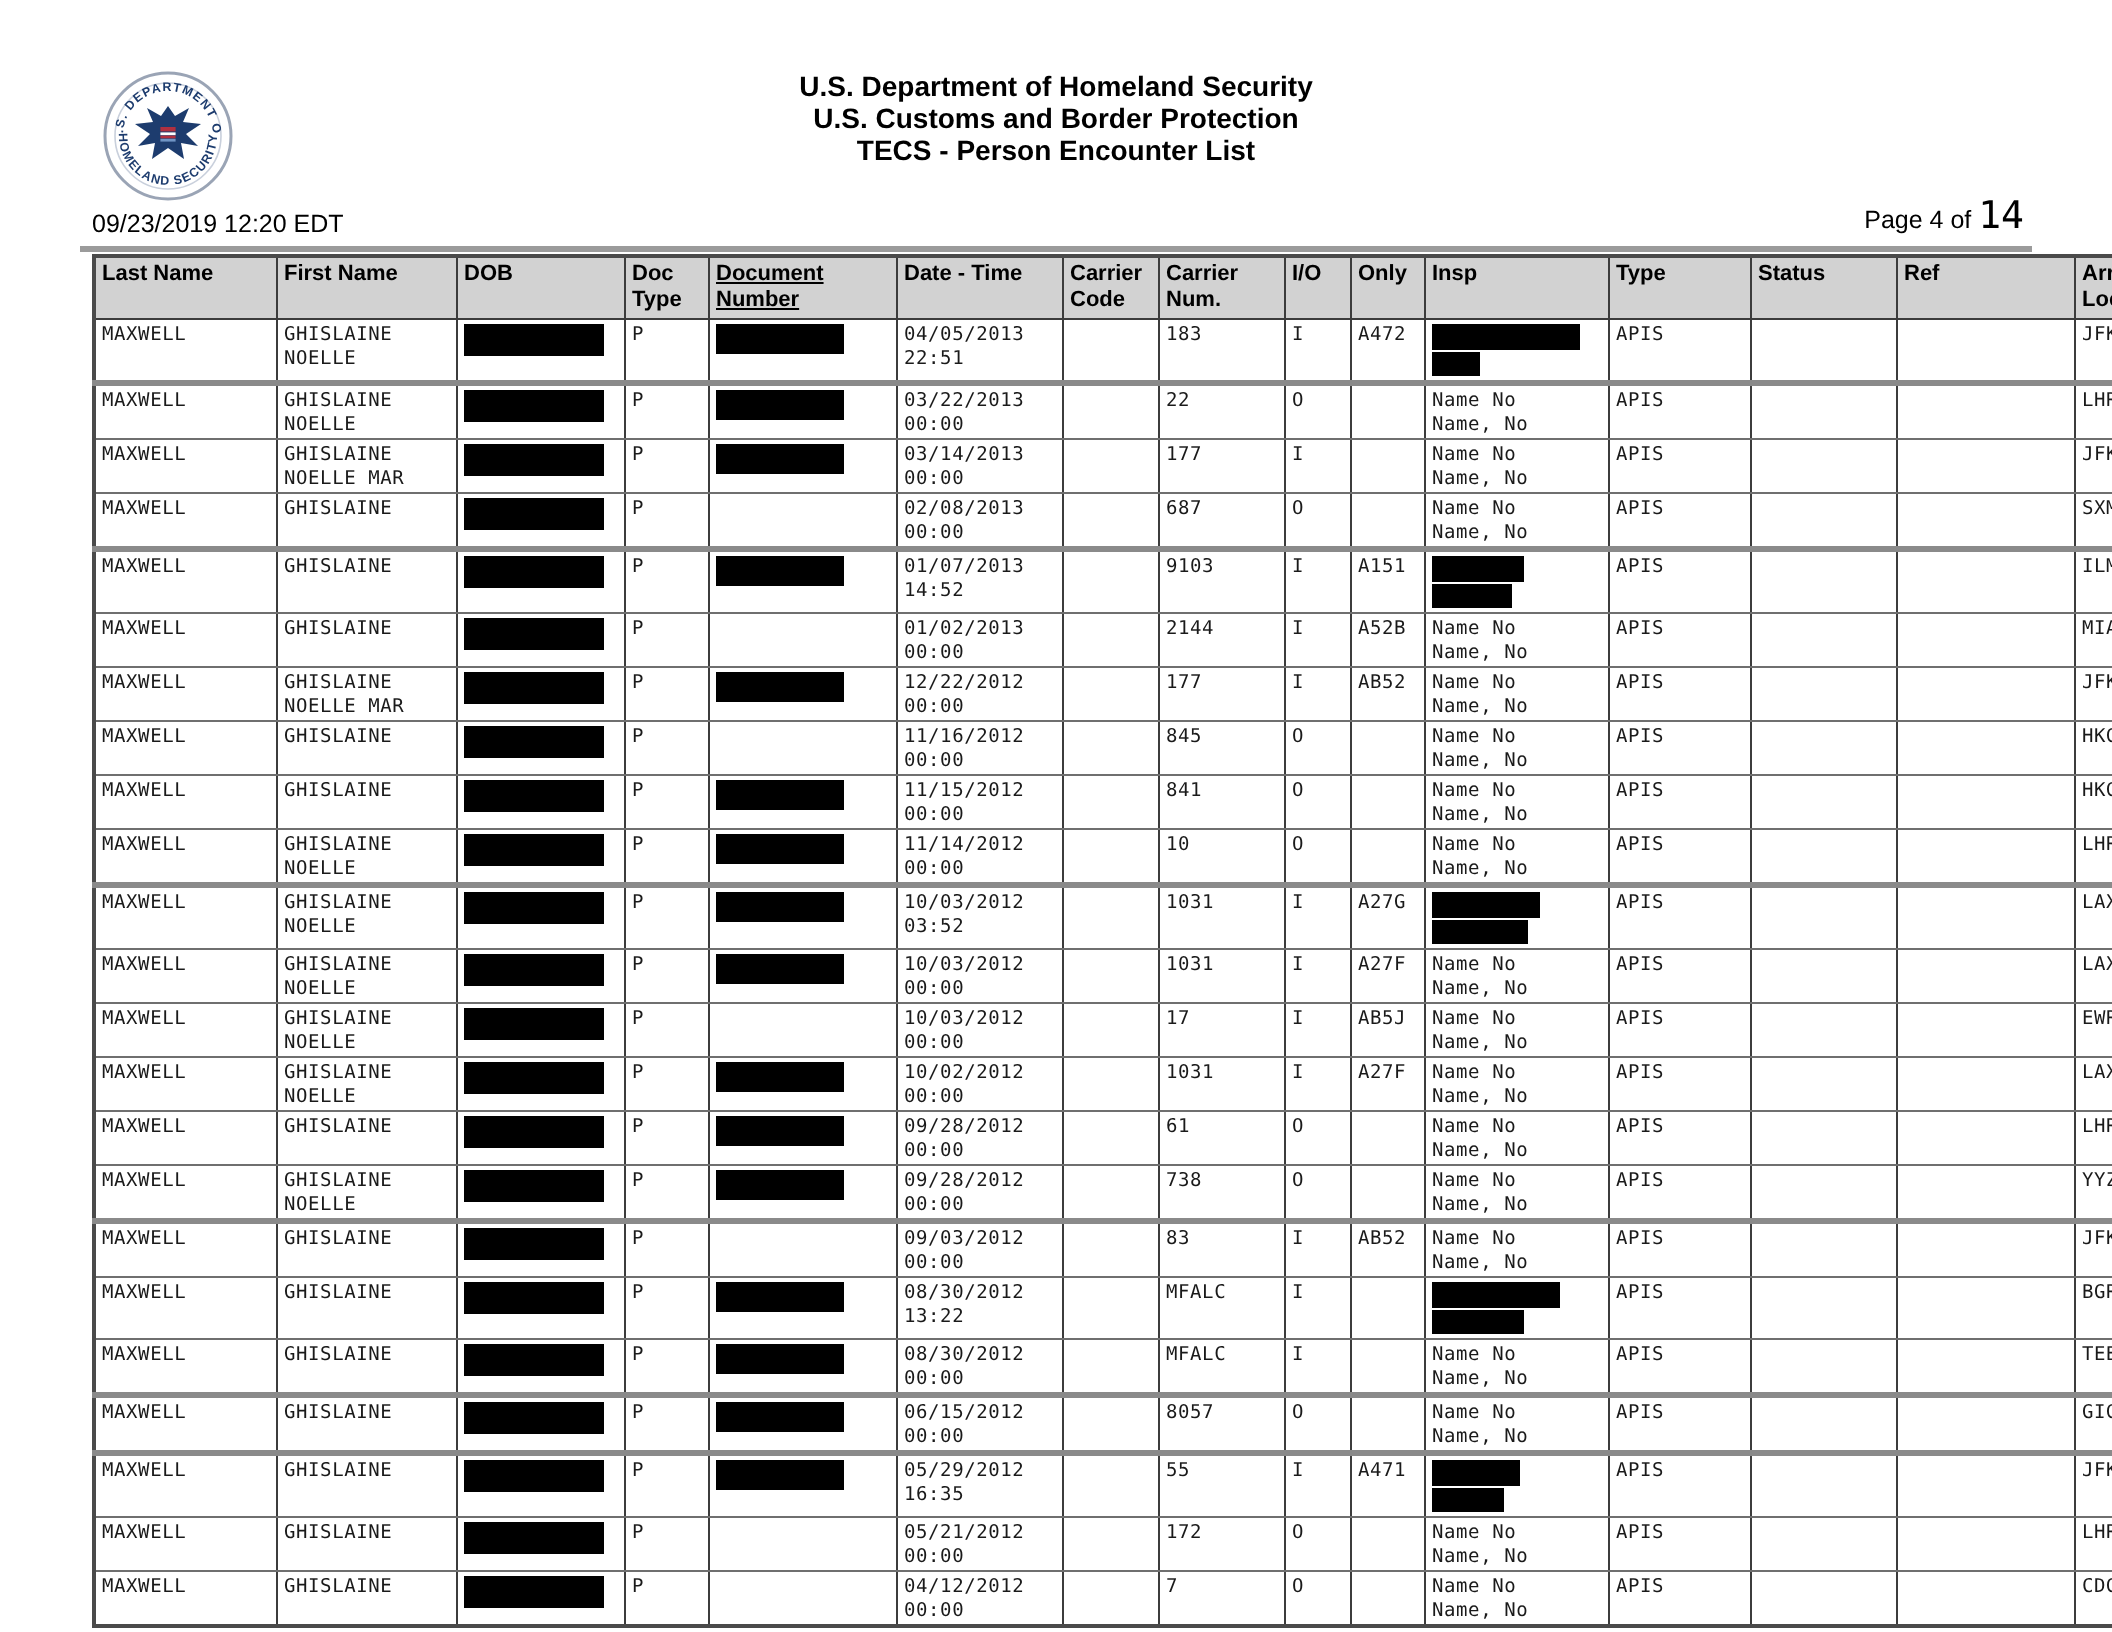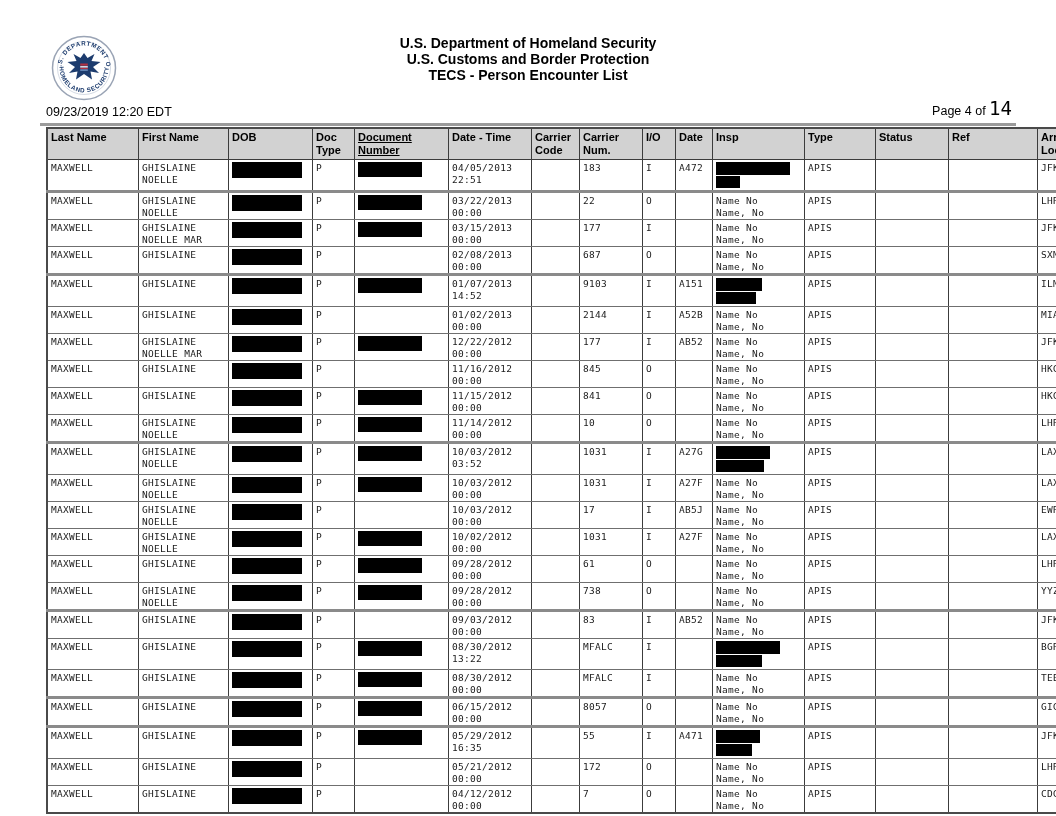--- a/index.html
+++ b/index.html
@@ -88,21 +88,21 @@
           <th style="width: 35px;">Doc
 Type</th>
           <th style="width: 87px; text-decoration: underline;">Document
 Number</th>
           <th style="width: 76px;">Date - Time</th>
           <th style="width: 41px;">Carrier
 Code</th>
           <th style="width: 56px;">Carrier
 Num.</th>
           <th style="width: 26px;">I/O</th>
-          <th style="width: 30px;">Date</th>
+          <th style="width: 30px;">Only</th>
           <th style="width: 85px;">Insp</th>
           <th style="width: 64px;">Type</th>
           <th style="width: 66px;">Status</th>
           <th style="width: 82px;">Ref</th>
           <th style="width: 33px;">Arr
 Loc</th>
         </tr>
       </thead>
     <tbody>
         <tr>
@@ -141,21 +141,21 @@
           <td></td>
           <td></td>
           <td>LHR</td>
         </tr>
         <tr>
           <td>MAXWELL</td>
           <td>GHISLAINE NOELLE MAR</td>
           <td><div class="redact" style="width: 70px; height: 16px;"></div></td>
           <td>P</td>
           <td><div class="redact" style="width: 64px; height: 15px;"></div></td>
-          <td>03/15/2013
+          <td>03/14/2013
 00:00</td>
           <td></td>
           <td>177</td>
           <td>I</td>
           <td></td>
           <td>Name No
 Name, No</td>
           <td>APIS</td>
           <td></td>
           <td></td>

